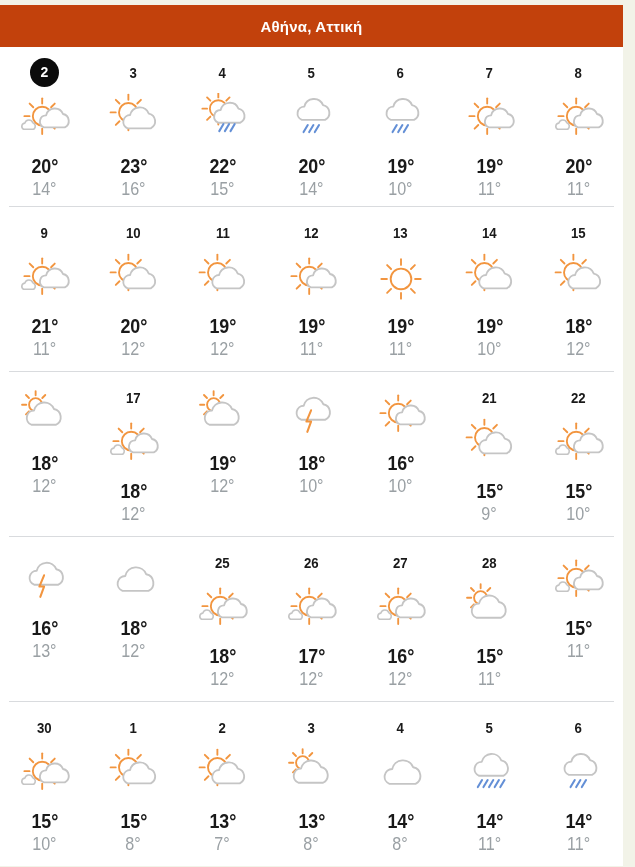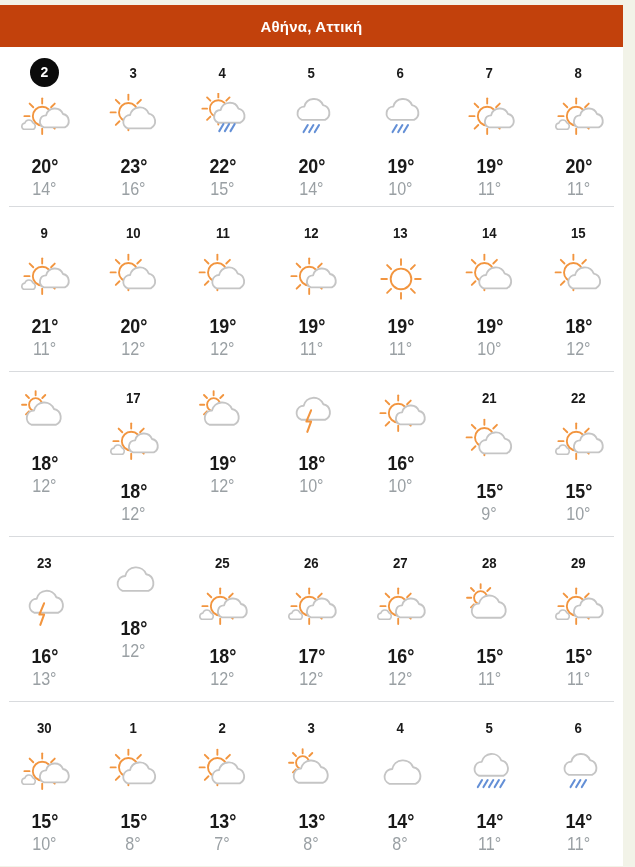--- a/index.html
+++ b/index.html
@@ -522,23 +522,20 @@
               </g>
             </svg>
           </div>
     <div class="high"><span>15°</span></div>
     <div class="low"><span>10°</span></div>
   </div>
       </div>
       <div class="separator"></div>
       <div class="row">
         <div class="cell">
-    <div class="daynum-area">
-      <span class="daynum">23</span>
-    </div>
     <div class="icon-area">
             <svg width="60" height="50" viewBox="0 0 64 52">
               <g transform="translate(16 9) scale(1.1)">
                 <path d="M4 20 a7 7 0 0 1 2.5 -13.5 a10 10 0 0 1 19 -1.5 a8 8 0 0 1 2 15 z" fill="#fff" stroke="#c5c5c5" stroke-width="1.82" stroke-linejoin="round"></path>
               </g>
               <polyline points="31,21 26,33 31,33 27,44" fill="none" stroke="#f2953f" stroke-width="2.2" stroke-linejoin="round" stroke-linecap="round"></polyline>
             </svg>
           </div>
     <div class="high"><span>16°</span></div>
     <div class="low"><span>13°</span></div>
@@ -649,23 +646,20 @@
               <line x1="29.1" y1="7.9" x2="32.3" y2="4.7" stroke="#f2953f" stroke-width="2" stroke-linecap="round"></line>
               <g transform="translate(13 14) scale(1.12)">
                 <path d="M4 20 a7 7 0 0 1 2.5 -13.5 a10 10 0 0 1 19 -1.5 a8 8 0 0 1 2 15 z" fill="#fff" stroke="#c5c5c5" stroke-width="1.79" stroke-linejoin="round"></path>
               </g>
             </svg>
           </div>
     <div class="high"><span>15°</span></div>
     <div class="low"><span>11°</span></div>
   </div>
         <div class="cell">
-    <div class="daynum-area">
-      <span class="daynum">29</span>
-    </div>
     <div class="icon-area">
             <svg width="60" height="50" viewBox="0 0 64 52">
               <circle cx="29" cy="24" r="10" fill="none" stroke="#f2953f" stroke-width="2"></circle>
               <line x1="42.5" y1="24.0" x2="48.0" y2="24.0" stroke="#f2953f" stroke-width="2" stroke-linecap="round"></line>
               <line x1="38.5" y1="33.5" x2="42.4" y2="37.4" stroke="#f2953f" stroke-width="2" stroke-linecap="round"></line>
               <line x1="29.0" y1="37.5" x2="29.0" y2="43.0" stroke="#f2953f" stroke-width="2" stroke-linecap="round"></line>
               <line x1="19.5" y1="33.5" x2="15.6" y2="37.4" stroke="#f2953f" stroke-width="2" stroke-linecap="round"></line>
               <line x1="15.5" y1="24.0" x2="10.0" y2="24.0" stroke="#f2953f" stroke-width="2" stroke-linecap="round"></line>
               <line x1="19.5" y1="14.5" x2="15.6" y2="10.6" stroke="#f2953f" stroke-width="2" stroke-linecap="round"></line>
               <line x1="29.0" y1="10.5" x2="29.0" y2="5.0" stroke="#f2953f" stroke-width="2" stroke-linecap="round"></line>

